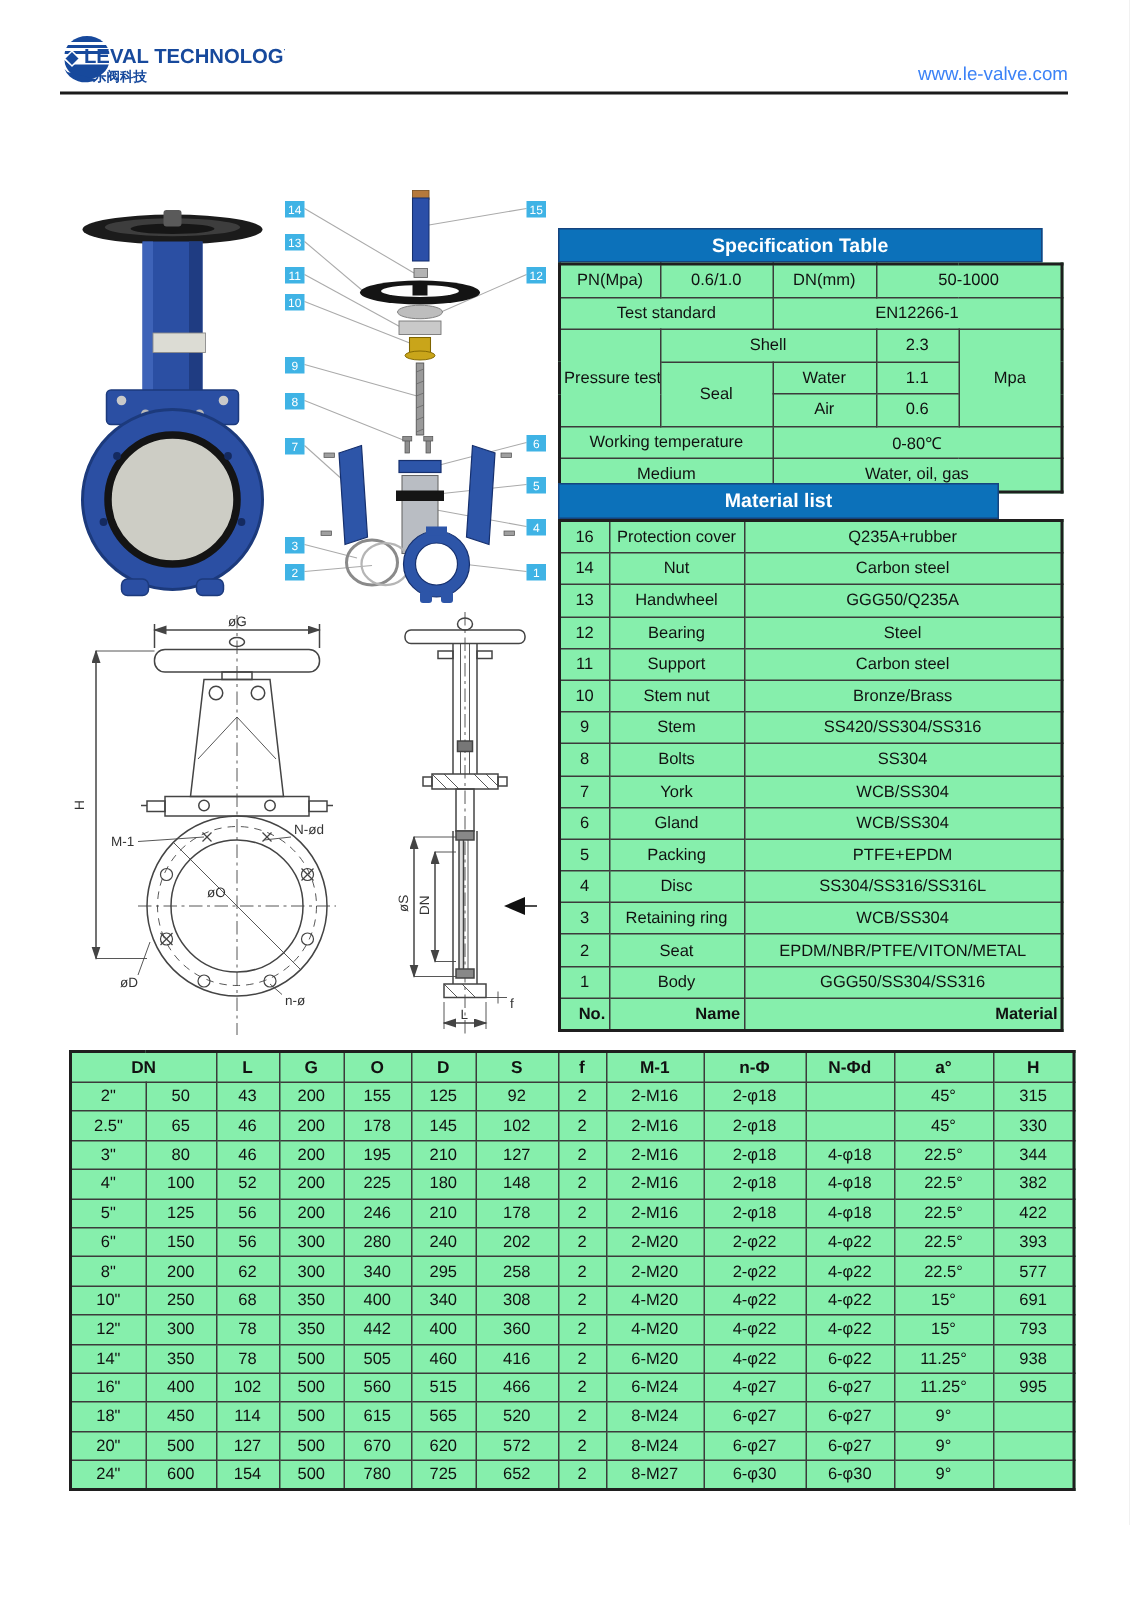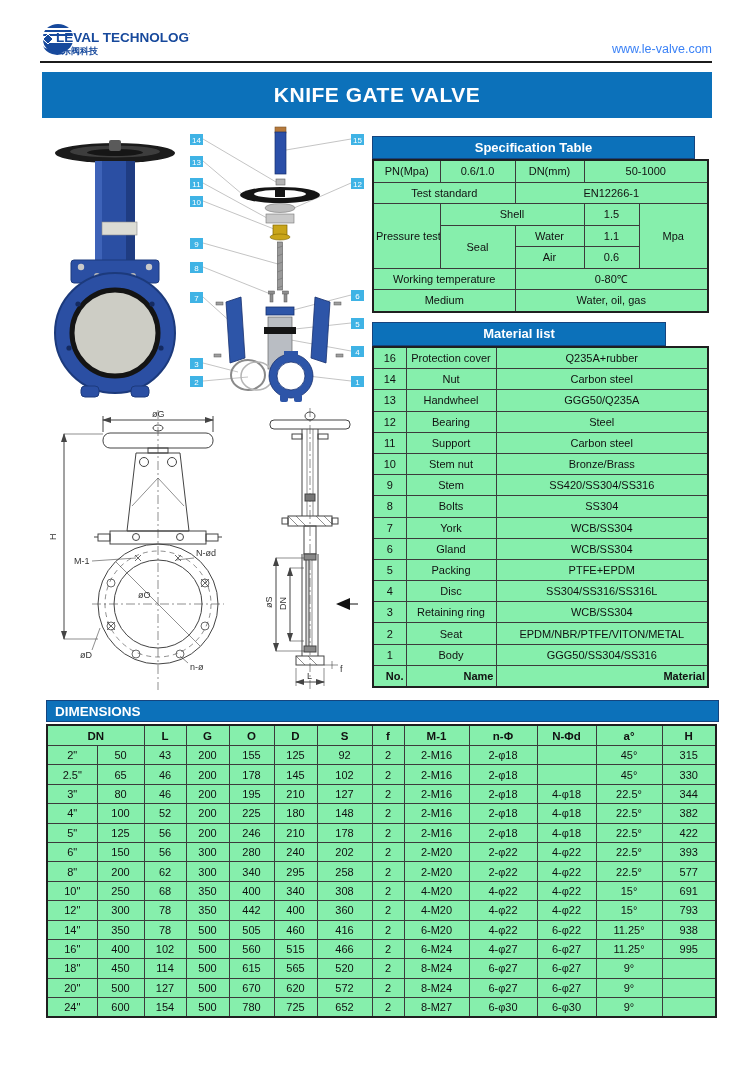--- a/index.html
+++ b/index.html
@@ -17,21 +17,21 @@
 
   
   .fig{position:absolute;}
   #photo-svg{left:45px;top:136px;width:140px;height:264px;}
   #exploded-svg{left:188px;top:126px;width:178px;height:278px;}
   #front-svg{left:48px;top:406px;width:208px;height:288px;}
   #side-svg{left:258px;top:406px;width:105px;height:288px;}
 
   
   .tbl-block{position:absolute;}
-  #spec-block{left:372px;top:136px;width:323px;}
+  #spec-block{left:372px;top:152px;width:323px;}
   #material-block{left:372px;top:322px;width:294px;}
   #dims-block{left:46px;top:700px;width:673px;}
 
   .tbl-title{background:#0c71ba;color:#fff;font-weight:bold;text-align:center;
              border:1px solid #15447e;}
   #spec-block .tbl-title{height:21px;line-height:21px;font-size:13px;}
   #material-block .tbl-title{height:22px;line-height:22px;font-size:13px;}
   #dims-block .tbl-title{height:22px;line-height:22px;font-size:13.5px;text-align:left;
                          padding-left:8px;box-sizing:border-box;margin-bottom:2px;}
 
@@ -66,21 +66,20 @@
       <path d="M3 18 a15 13 0 0 0 29.5 3 l-26 0 z" fill="#17499c"></path>
       <path d="M3 24 a15 13 0 0 0 22 7 l-20 -5 z" fill="#17499c"></path>
       <polygon points="8,12 13,17 8,22 3,17" fill="#17499c" stroke="#fff" stroke-width="1"></polygon>
     </g>
     <text x="16" y="20" font-size="13.5" font-weight="bold" fill="#17499c">LEVAL TECHNOLOGY</text>
     <text x="22" y="32" font-size="9" font-weight="bold" fill="#17499c">乐阀科技</text>
   </svg>
   <div class="website">www.le-valve.com</div>
   <div class="header-rule"></div>
 
-  <div class="banner">KNIFE GATE VALVE</div>
 
   <svg id="photo-svg" class="fig" viewBox="0 0 140 264">
     <ellipse cx="70" cy="17" rx="60" ry="10" fill="#1b1b1b"></ellipse>
     <ellipse cx="70" cy="15.5" rx="45" ry="6" fill="#3d3d3d"></ellipse>
     <ellipse cx="70" cy="16.5" rx="28" ry="3.5" fill="#161616"></ellipse>
     <rect x="64" y="4" width="12" height="11" rx="2" fill="#5a5a5a"></rect>
     <rect x="50" y="25" width="40" height="103" fill="#2b4fa3"></rect>
     <rect x="81" y="25" width="9" height="103" fill="#1f3c82"></rect>
     <rect x="50" y="25" width="7" height="103" fill="#3e63b8"></rect>
     <rect x="57" y="86" width="35" height="13" fill="#dcdcd4" stroke="#8a8a8a" stroke-width="0.6"></rect>
@@ -349,21 +348,21 @@
         <td>DN(mm)</td>
         <td colspan="2">50-1000</td>
       </tr>
       <tr>
         <td colspan="2">Test standard</td>
         <td colspan="3">EN12266-1</td>
       </tr>
       <tr>
         <td rowspan="3">Pressure test</td>
         <td colspan="2">Shell</td>
-        <td>1.5</td>
+        <td>2.3</td>
         <td rowspan="3">Mpa</td>
       </tr>
       <tr>
         <td rowspan="2">Seal</td>
         <td>Water</td>
         <td>1.1</td>
       </tr>
       <tr>
         <td>Air</td>
         <td>0.6</td>
@@ -469,21 +468,20 @@
         <tr>
           <td>No.</td>
           <td>Name</td>
           <td>Material</td>
         </tr>
       </tfoot>
     </table>
   </div>
 
   <div id="dims-block" class="tbl-block">
-    <div class="tbl-title">DIMENSIONS</div>
     <table id="dims-table">
       <colgroup>
         <col style="width:50px">
           <col style="width:47px">
           <col style="width:42px">
           <col style="width:43px">
         <col style="width:45px">
           <col style="width:43px">
           <col style="width:55px">
           <col style="width:32px">

